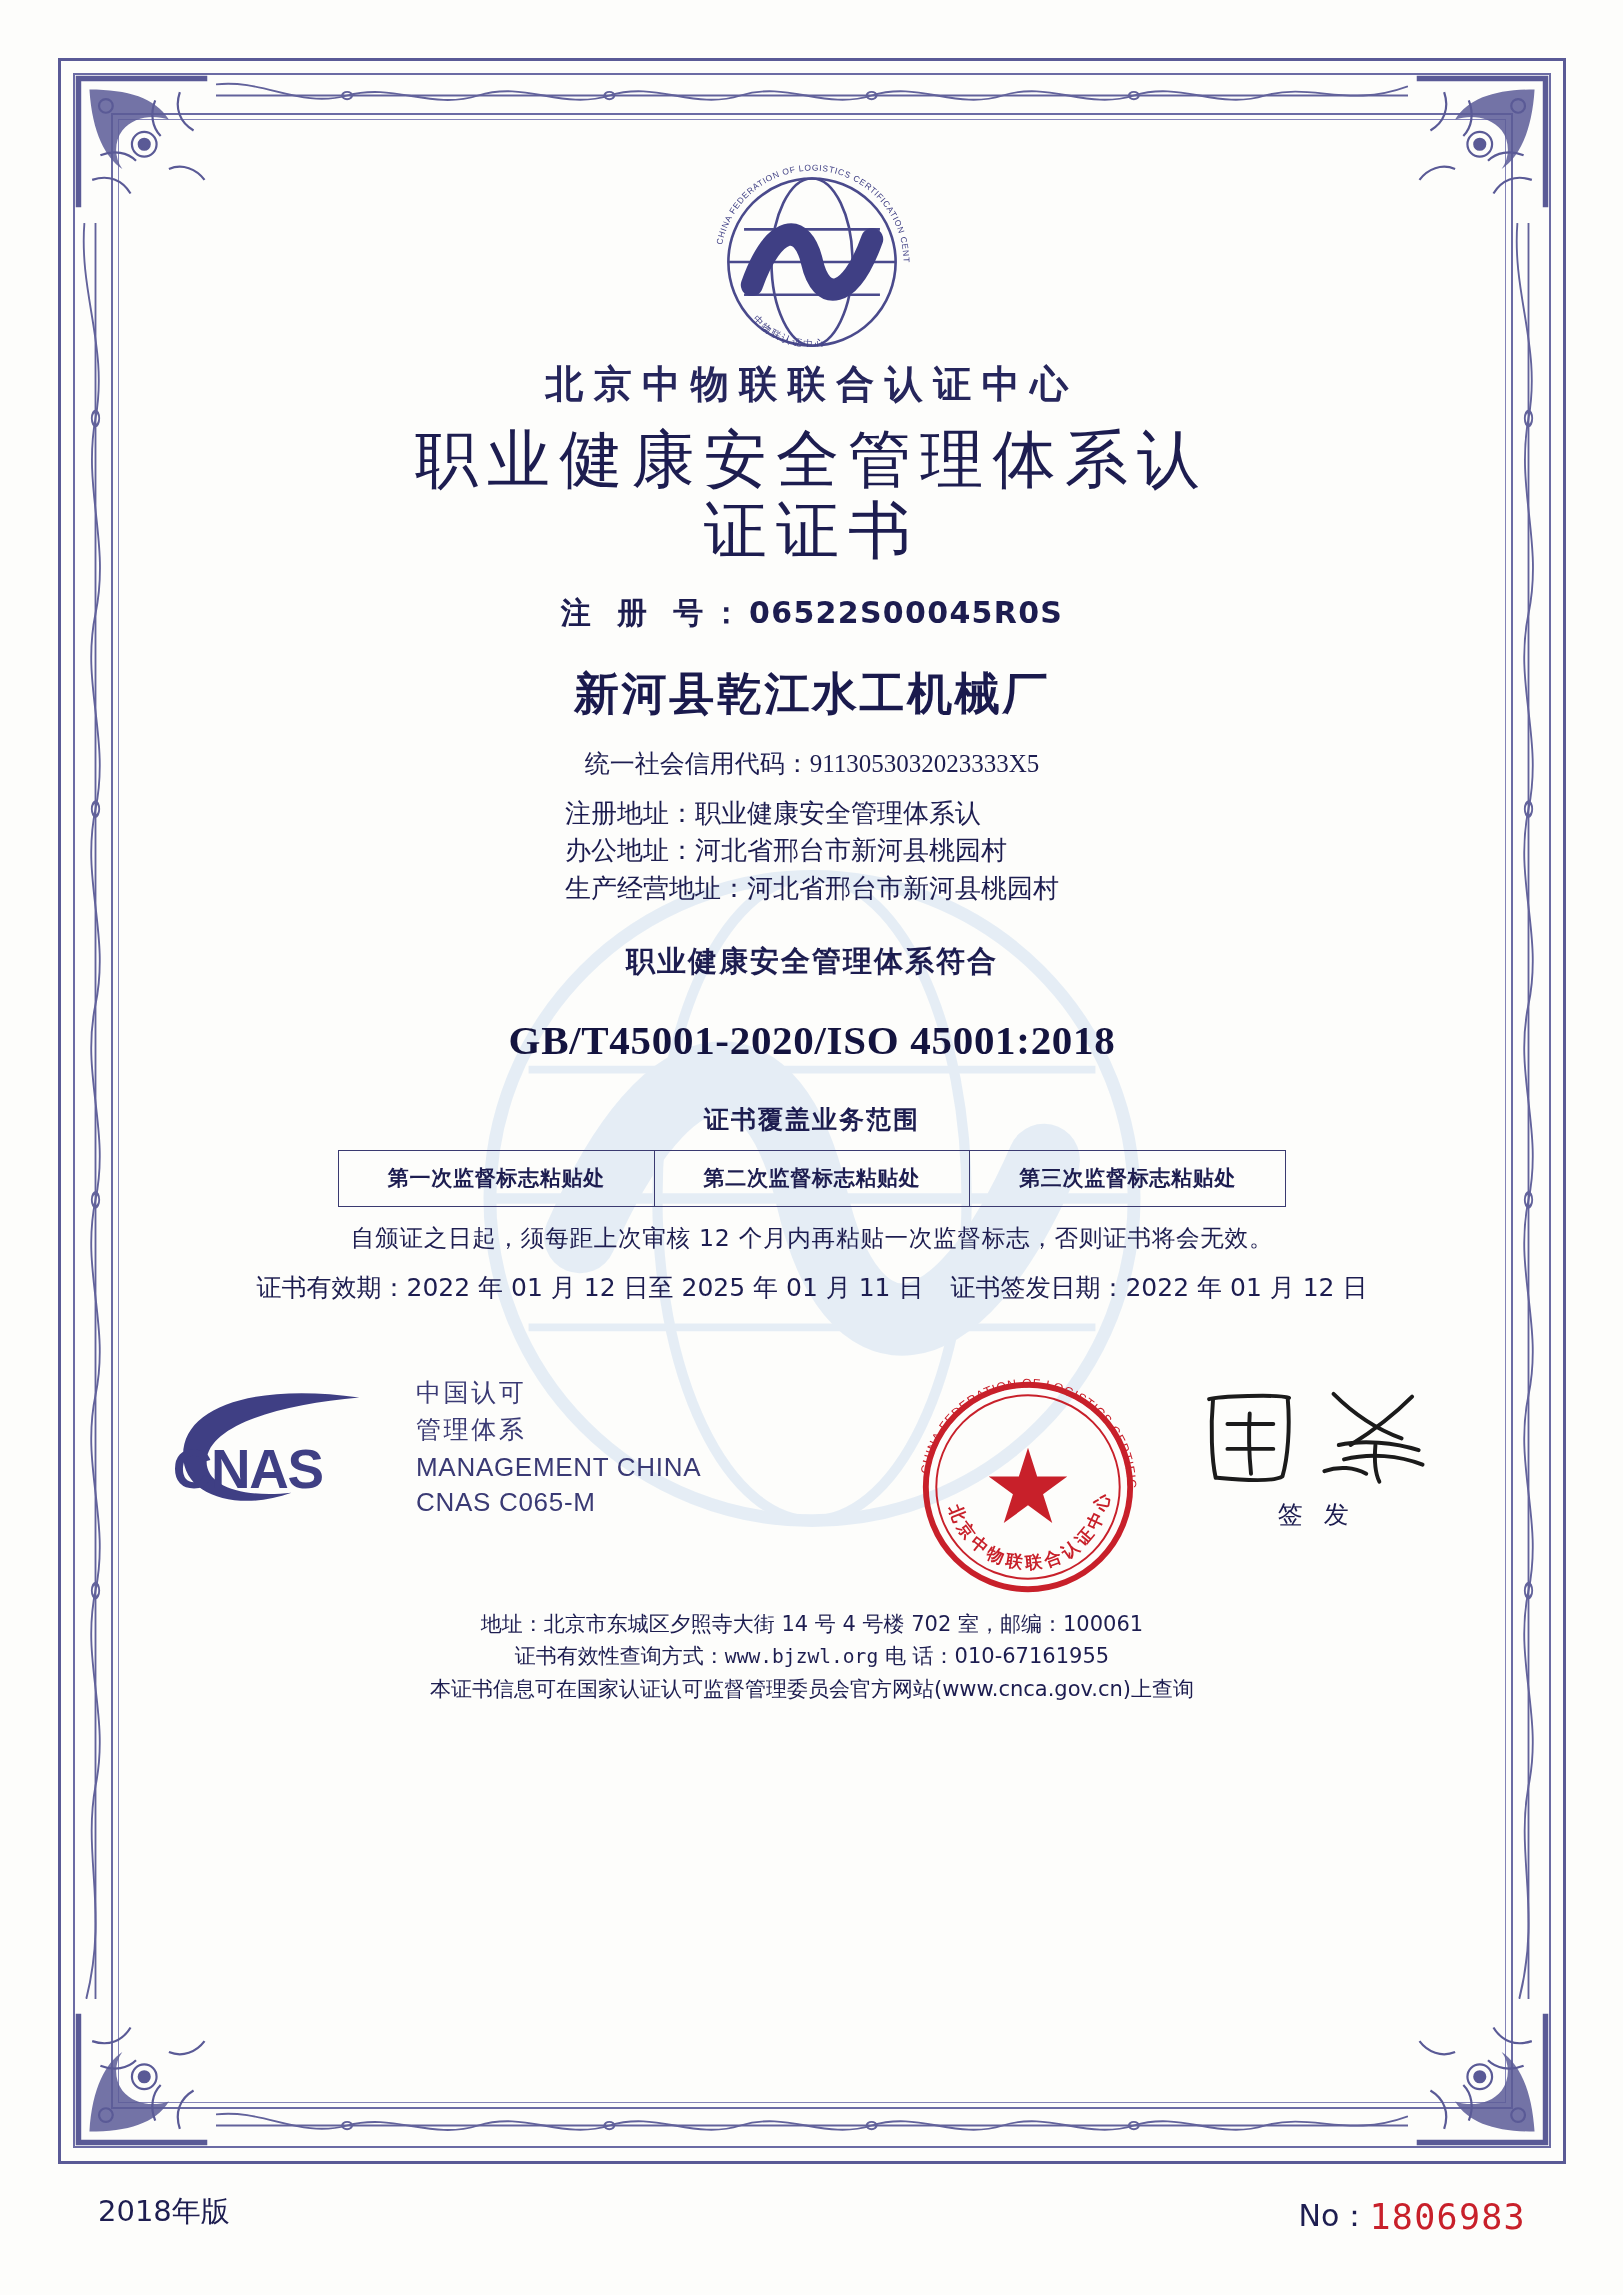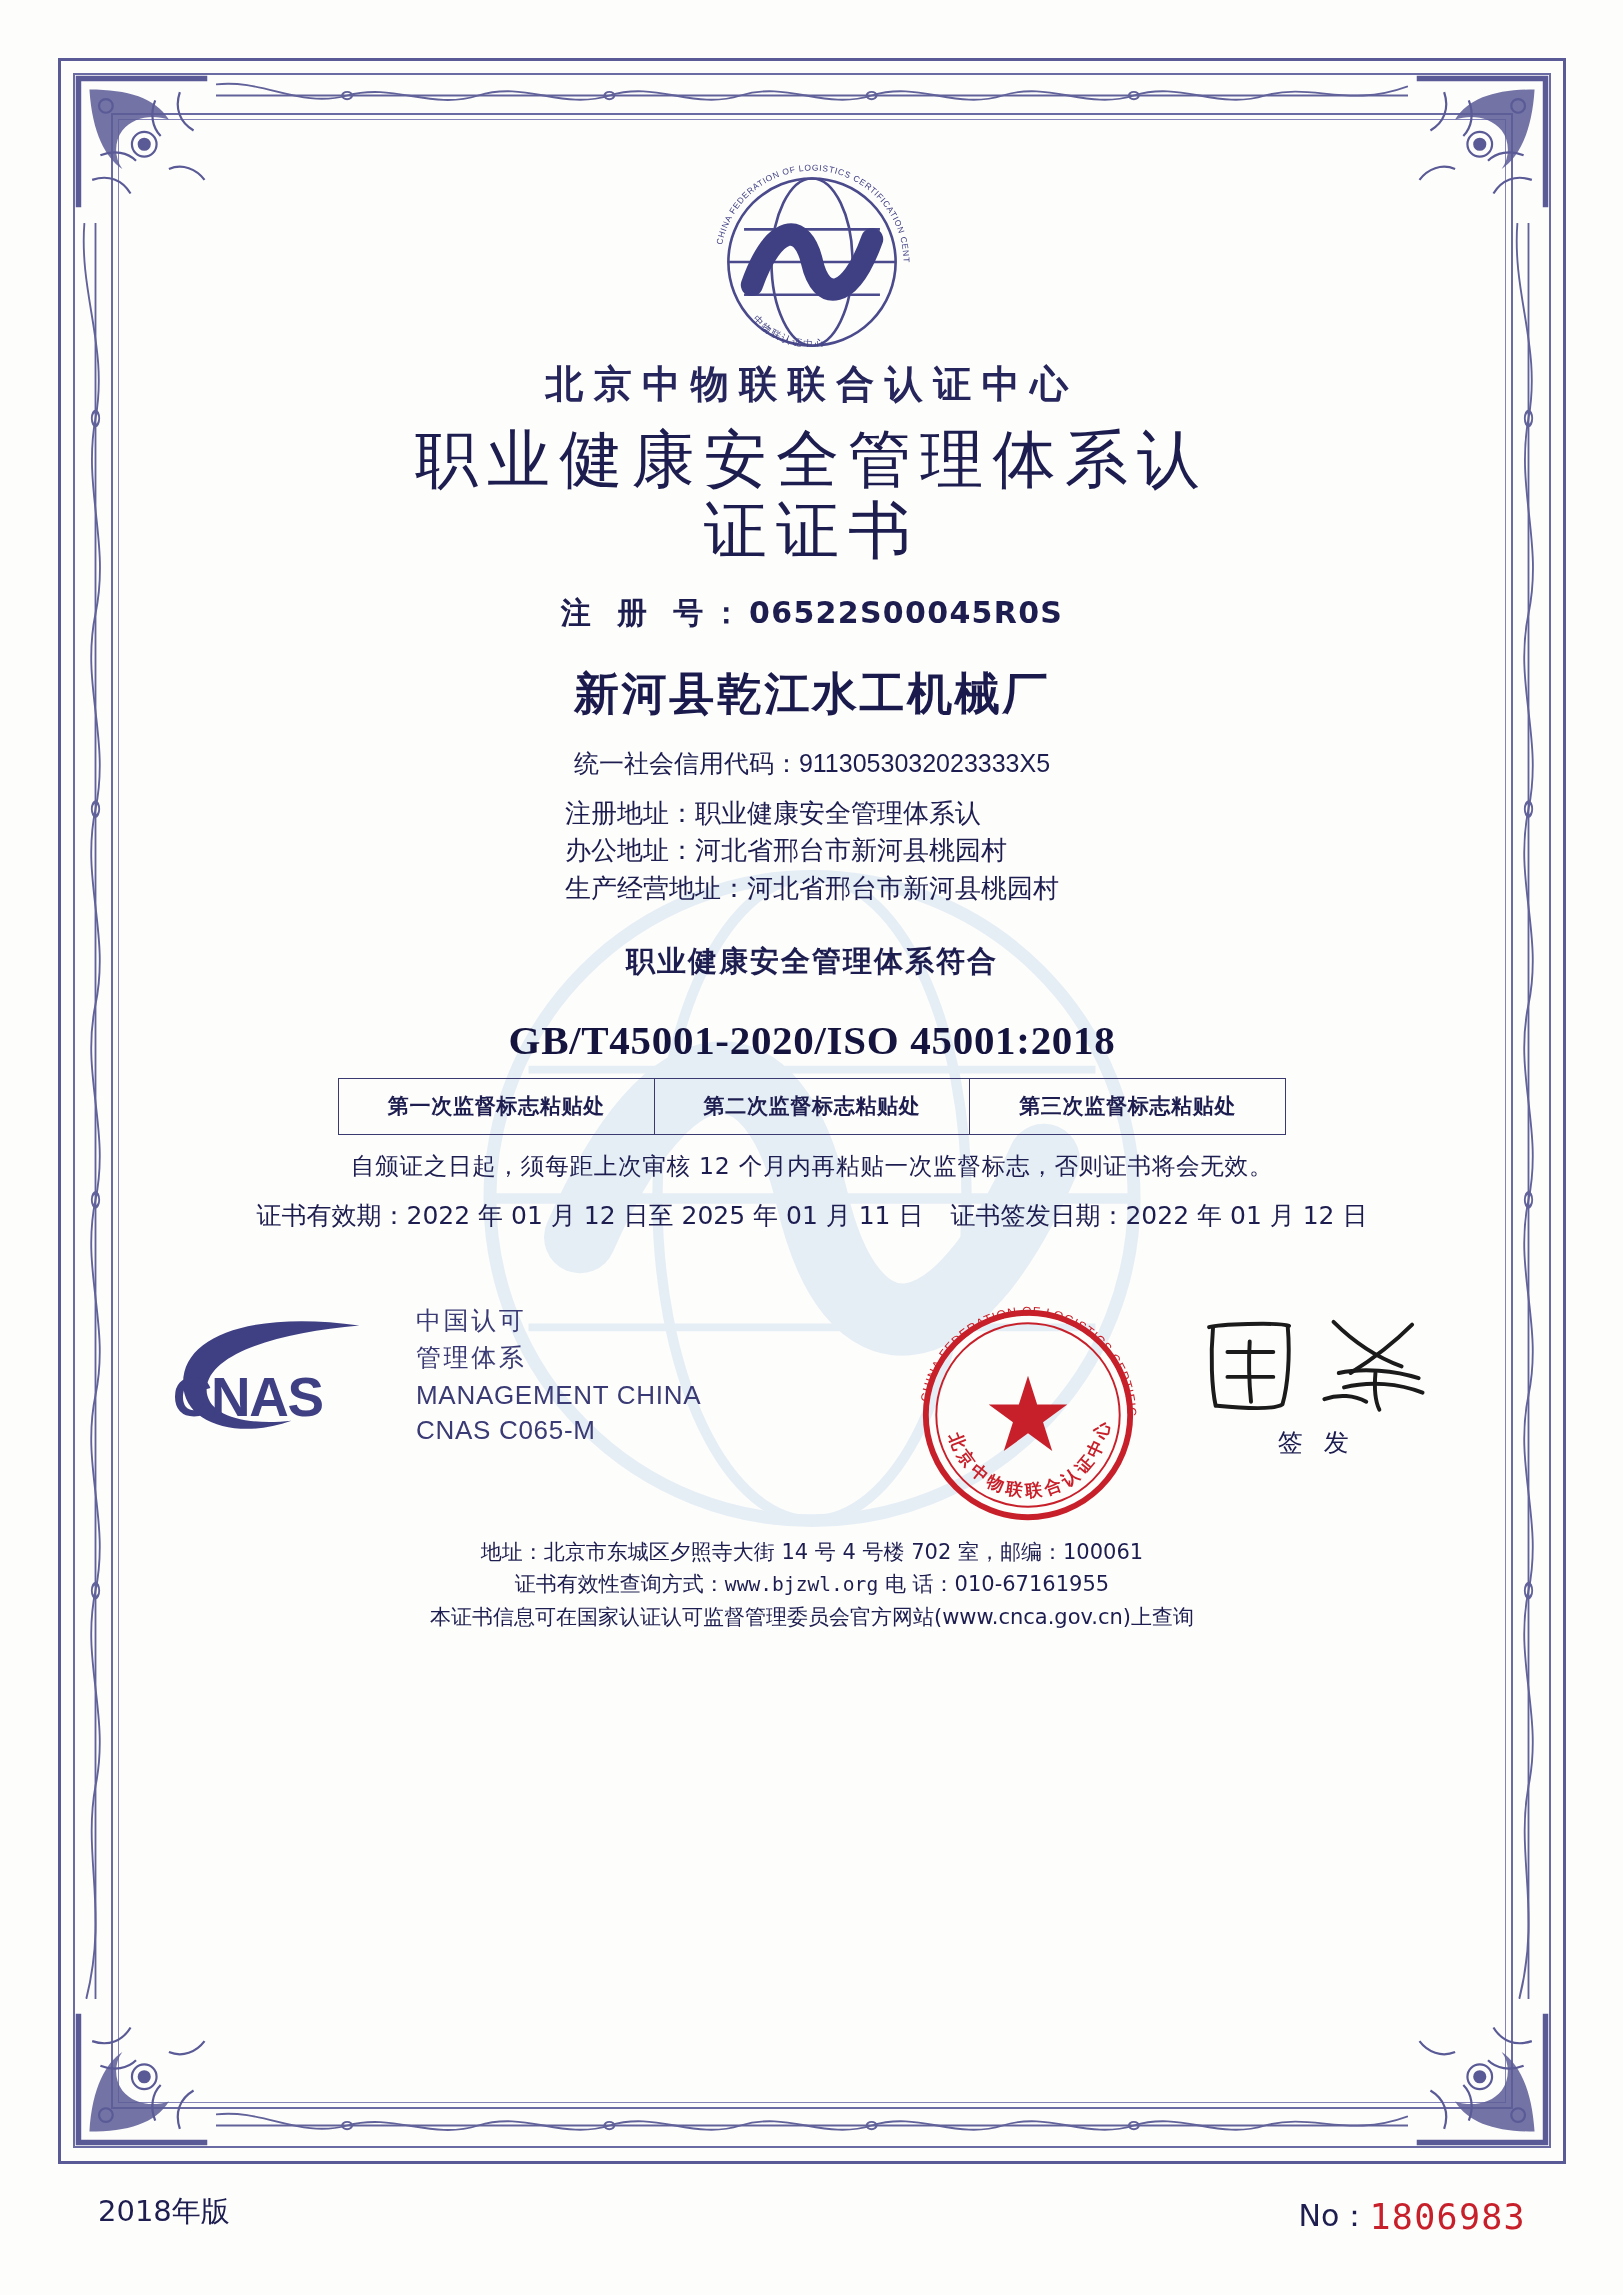--- a/index.html
+++ b/index.html
@@ -146,21 +146,21 @@
   .company {
     font-family: Liberation Sans, sans-serif;
     font-weight: bold;
     font-size: 45px;
     letter-spacing: 2.6px;
     color: #1a1a4d;
     margin-top: 30px;
   }
 
   .credit-code {
-    font-family: Liberation Sans, sans-serif;
+    font-family: Liberation Serif, serif;
     font-size: 25px;
     color: #1d1d50;
     margin-top: 23.6px;
   }
 
   .addr-block {
     margin-top: 14.4px;
     display: inline-block;
     text-align: left;
   }
@@ -513,20 +513,21 @@
     <div class="addr-block">
       <div class="addr-line">注册地址：职业健康安全管理体系认</div>
       <div class="addr-line">办公地址：河北省邢台市新河县桃园村</div>
       <div class="addr-line">生产经营地址：河北省邢台市新河县桃园村</div>
     </div>
 
     <div class="conform">职业健康安全管理体系符合</div>
 
     <div class="standard">GB/T45001-2020/ISO 45001:2018</div>
 
+    <div class="scope-label">证书覆盖业务范围</div>
 
     <div class="sup-table">
       <div class="sup-cell">第一次监督标志粘贴处</div>
       <div class="sup-cell">第二次监督标志粘贴处</div>
       <div class="sup-cell">第三次监督标志粘贴处</div>
     </div>
 
     <div class="sup-note">自颁证之日起，须每距上次审核 12 个月内再粘贴一次监督标志，否则证书将会无效。</div>
 
     <div class="dates">

